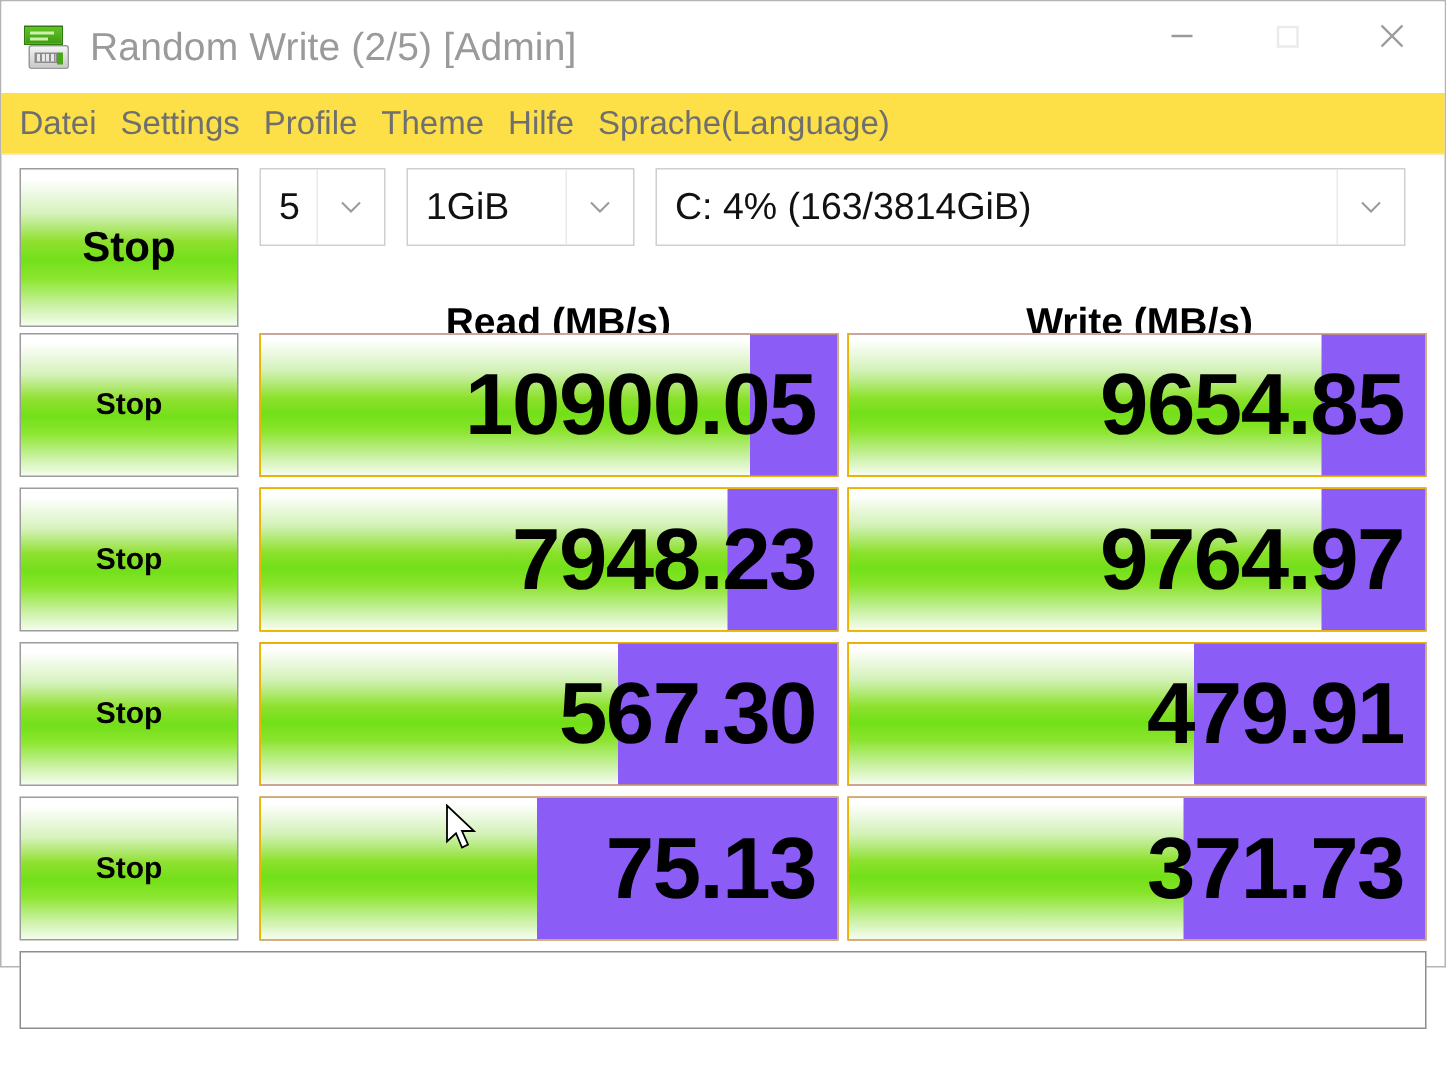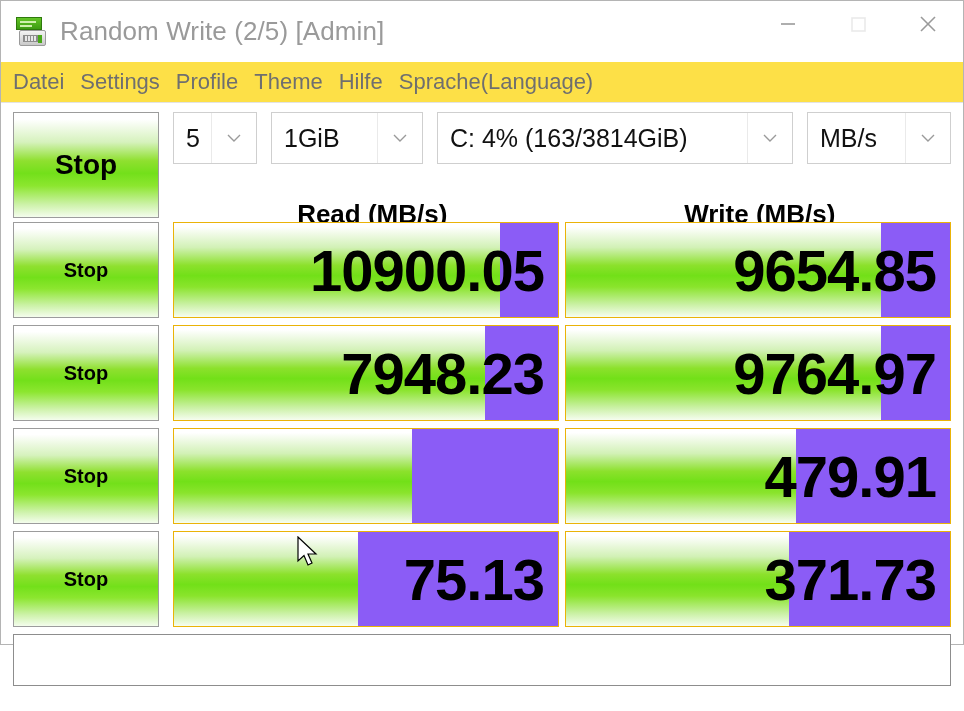--- a/index.html
+++ b/index.html
@@ -322,28 +322,20 @@
 
         <div class="combo combo-drive">
           <div class="cval">C: 4% (163/3814GiB)</div>
           <div class="carrow">
             <svg width="18" height="12" viewBox="0 0 18 12">
               <polyline points="3,3 9,9 15,3" fill="none" stroke="#9a9a9a" stroke-width="1.4"></polyline>
             </svg>
           </div>
         </div>
 
-        <div class="combo combo-unit">
-          <div class="cval">MB/s</div>
-          <div class="carrow">
-            <svg width="18" height="12" viewBox="0 0 18 12">
-              <polyline points="3,3 9,9 15,3" fill="none" stroke="#9a9a9a" stroke-width="1.4"></polyline>
-            </svg>
-          </div>
-        </div>
       </div>
 
       <div class="headers">
         <div class="hcell read">Read (MB/s)</div>
         <div class="hcell write">Write (MB/s)</div>
       </div>
     </div>
 
     <div class="rows">
 
@@ -373,20 +365,21 @@
             <div class="val">9764.97</div>
           </div>
         </div>
       </div>
 
       <div class="row">
         <div class="greenbtn rowbtn">Stop</div>
         <div class="cells">
           <div class="cell read">
             <div class="fill" style="width: 62%;"></div>
+            <div class="val">567.30</div>
           </div>
           <div class="cell write">
             <div class="fill" style="width: 60%;"></div>
             <div class="val">479.91</div>
           </div>
         </div>
       </div>
 
       <div class="row">
         <div class="greenbtn rowbtn">Stop</div>

